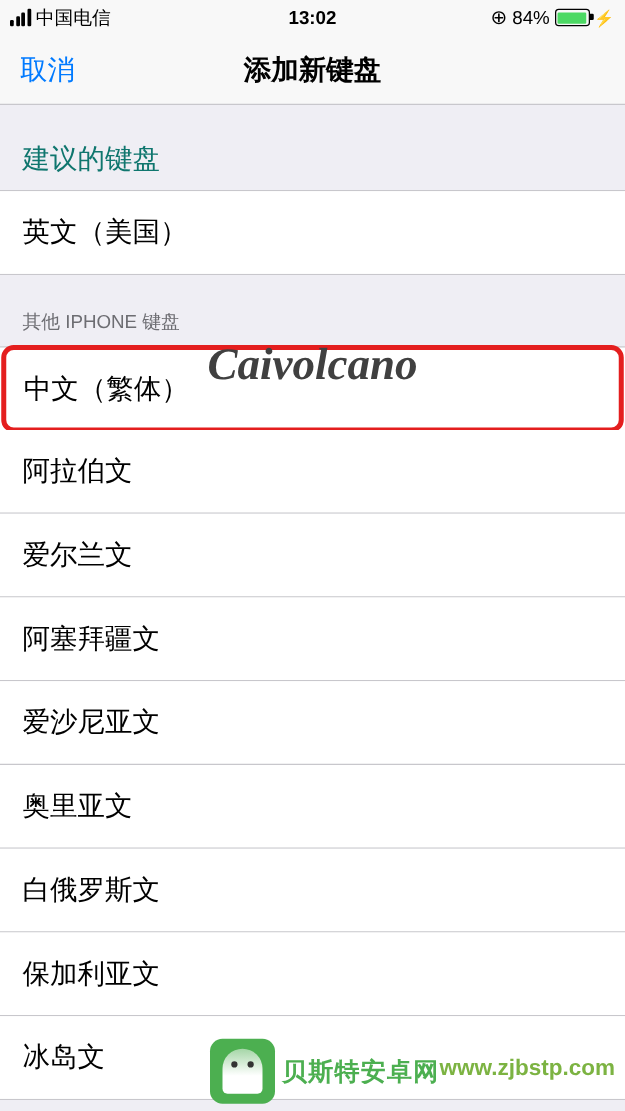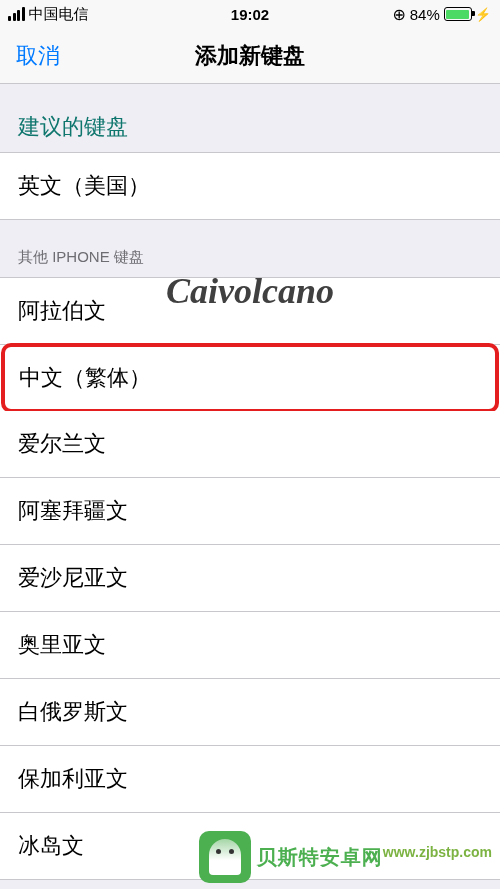--- a/index.html
+++ b/index.html
@@ -197,38 +197,38 @@
     .footer-text {
       display: flex;
       color: #4caf50;
       font-weight: 700;
     }
     .footer-text-main {
       font-size: 20px;
       letter-spacing: 1px;
     }
     .footer-text-sub {
-      font-size: 14px;
+      font-size: 18px;
       color: #7cb342;
     }
   </style>
 </head>
 <body>
 
 <div class="status-bar">
   <div class="status-left">
     <div class="signal-bars">
       <span></span>
         <span></span>
         <span></span>
         <span></span>
     </div>
     <span>中国电信</span>
   </div>
-  <div class="status-center">19:02</div>
+  <div class="status-center">13:02</div>
   <div class="status-right">
     <span class="lock-icon">⊕</span>
     <span>84%</span>
     <div class="battery-icon">
       <div class="battery-fill"></div>
     </div>
     <span class="bolt-icon">⚡</span>
   </div>
 </div>
 
@@ -237,22 +237,22 @@
   <div class="nav-title">添加新键盘</div>
 </div>
 
 <div class="section-header">建议的键盘</div>
 <div class="list">
   <div class="list-item">英文（美国）</div>
 </div>
 
 <div class="section-header-other">其他 IPHONE 键盘</div>
 <div class="list">
+  <div class="list-item highlighted-item">中文（繁体）</div>
   <div class="list-item">阿拉伯文</div>
-  <div class="list-item highlighted-item">中文（繁体）</div>
   <div class="list-item">爱尔兰文</div>
   <div class="list-item">阿塞拜疆文</div>
   <div class="list-item">爱沙尼亚文</div>
   <div class="list-item">奥里亚文</div>
   <div class="list-item">白俄罗斯文</div>
   <div class="list-item">保加利亚文</div>
   <div class="list-item">冰岛文</div>
 </div>
 
 <div class="watermark">Caivolcano</div>

